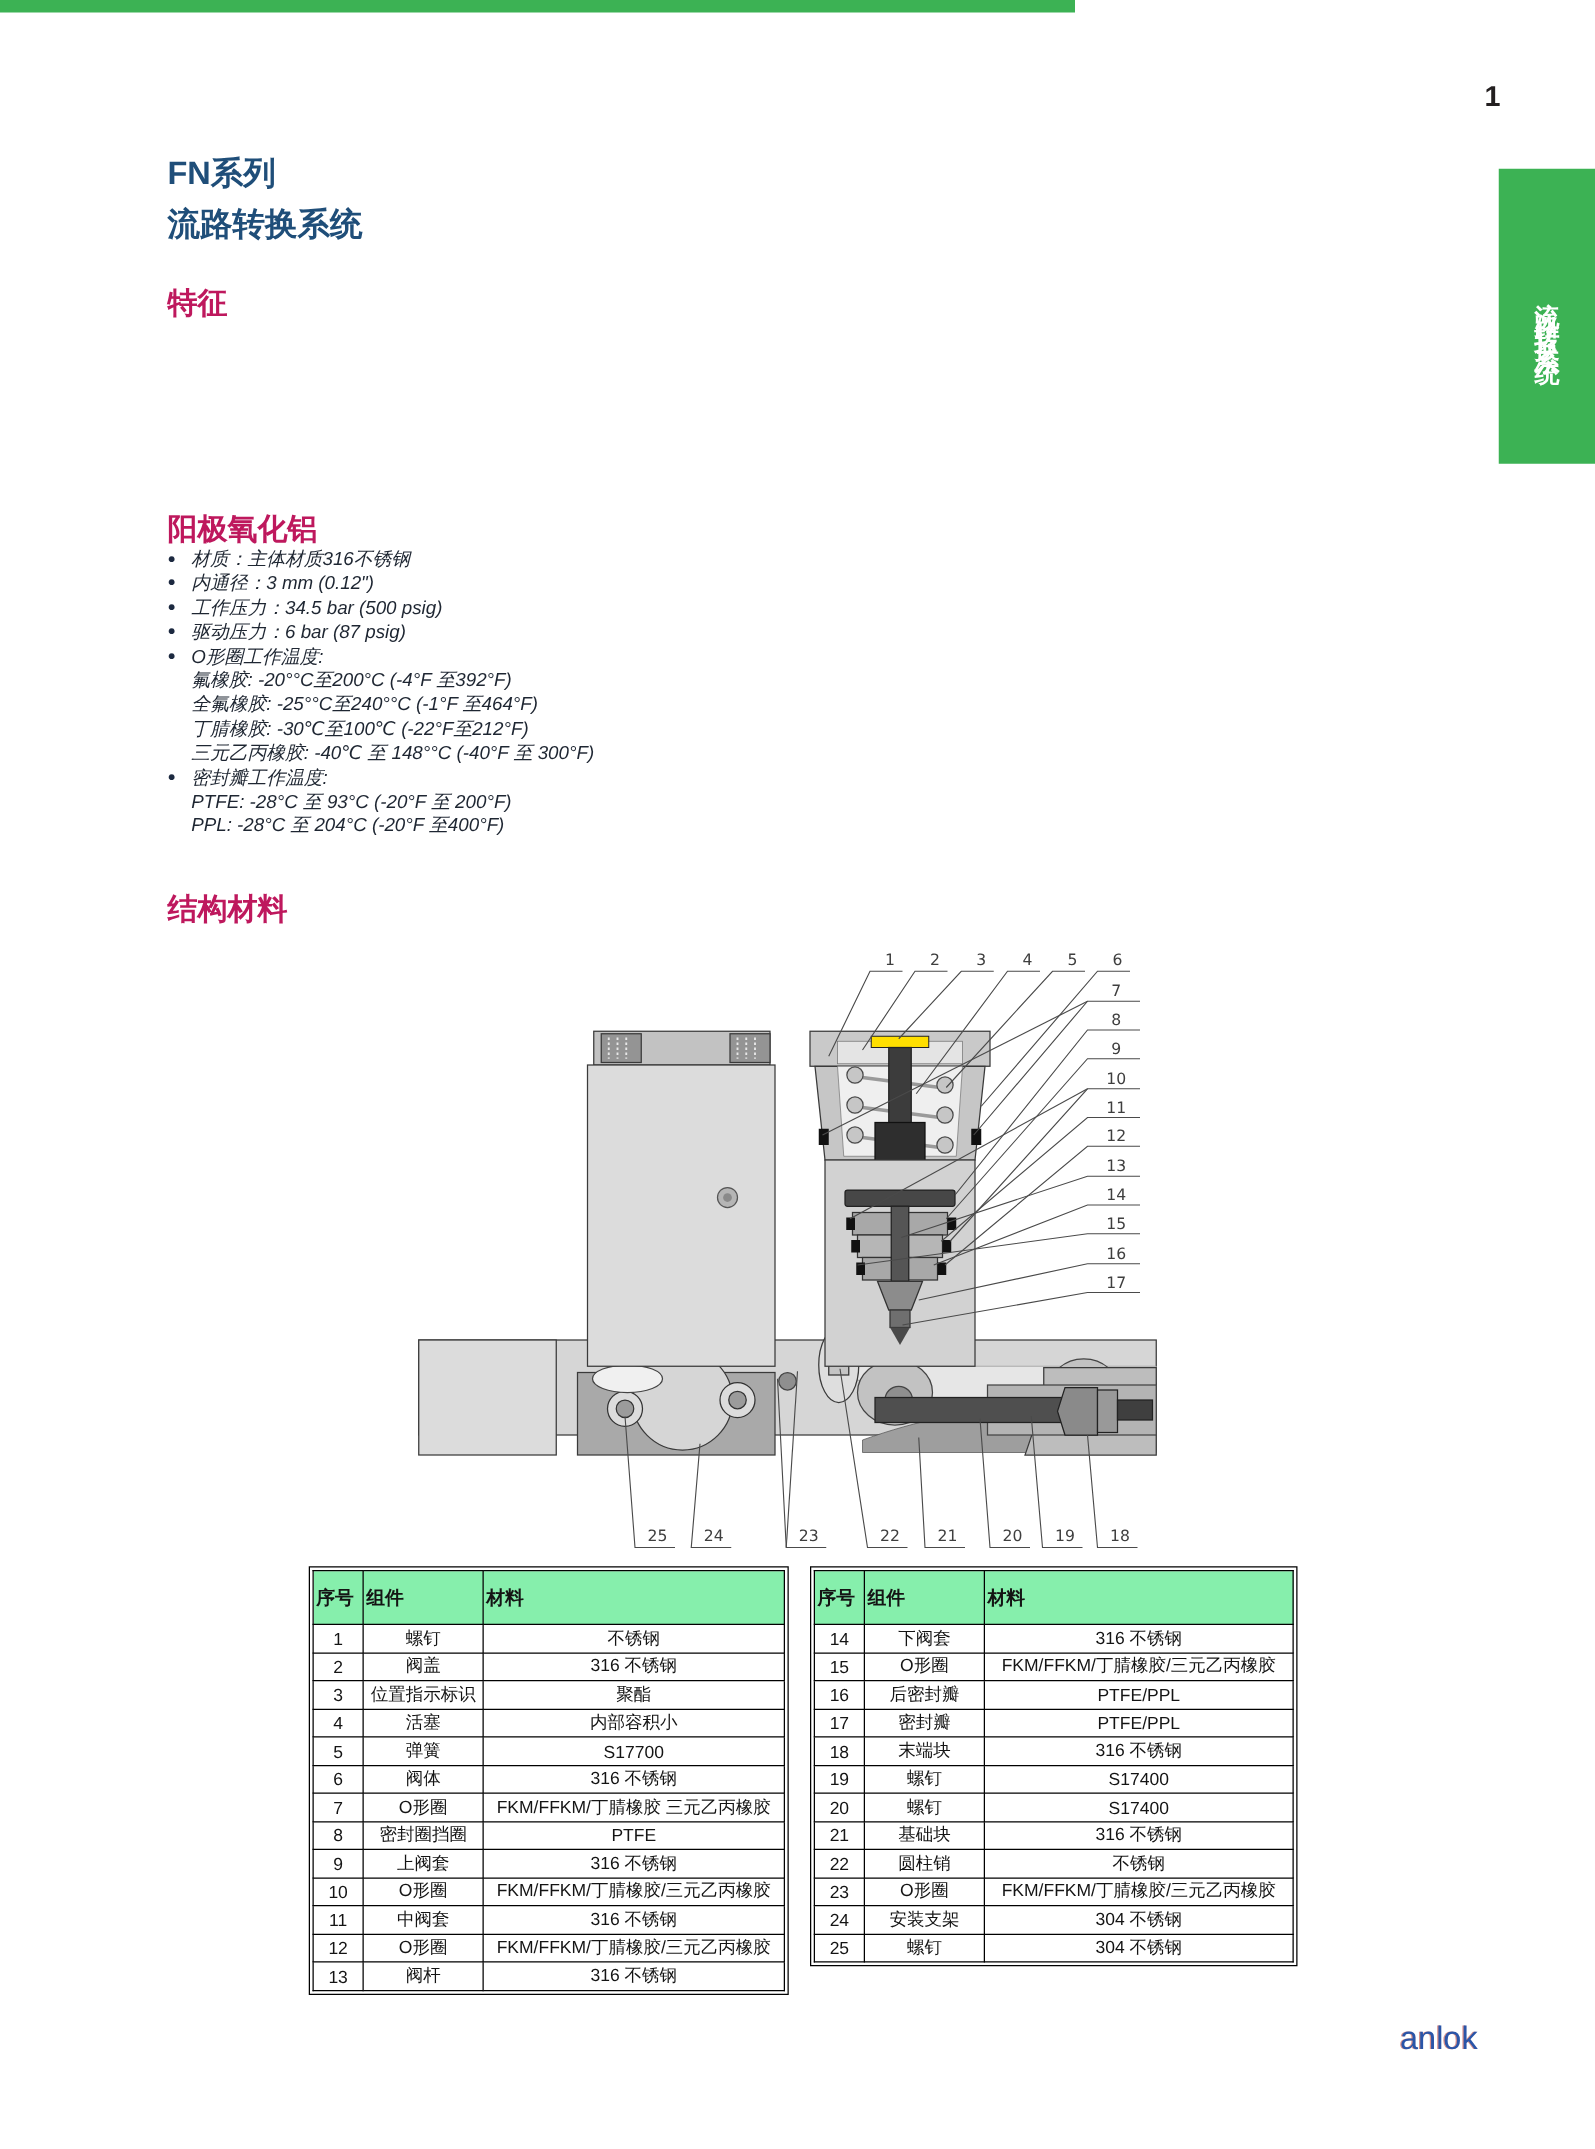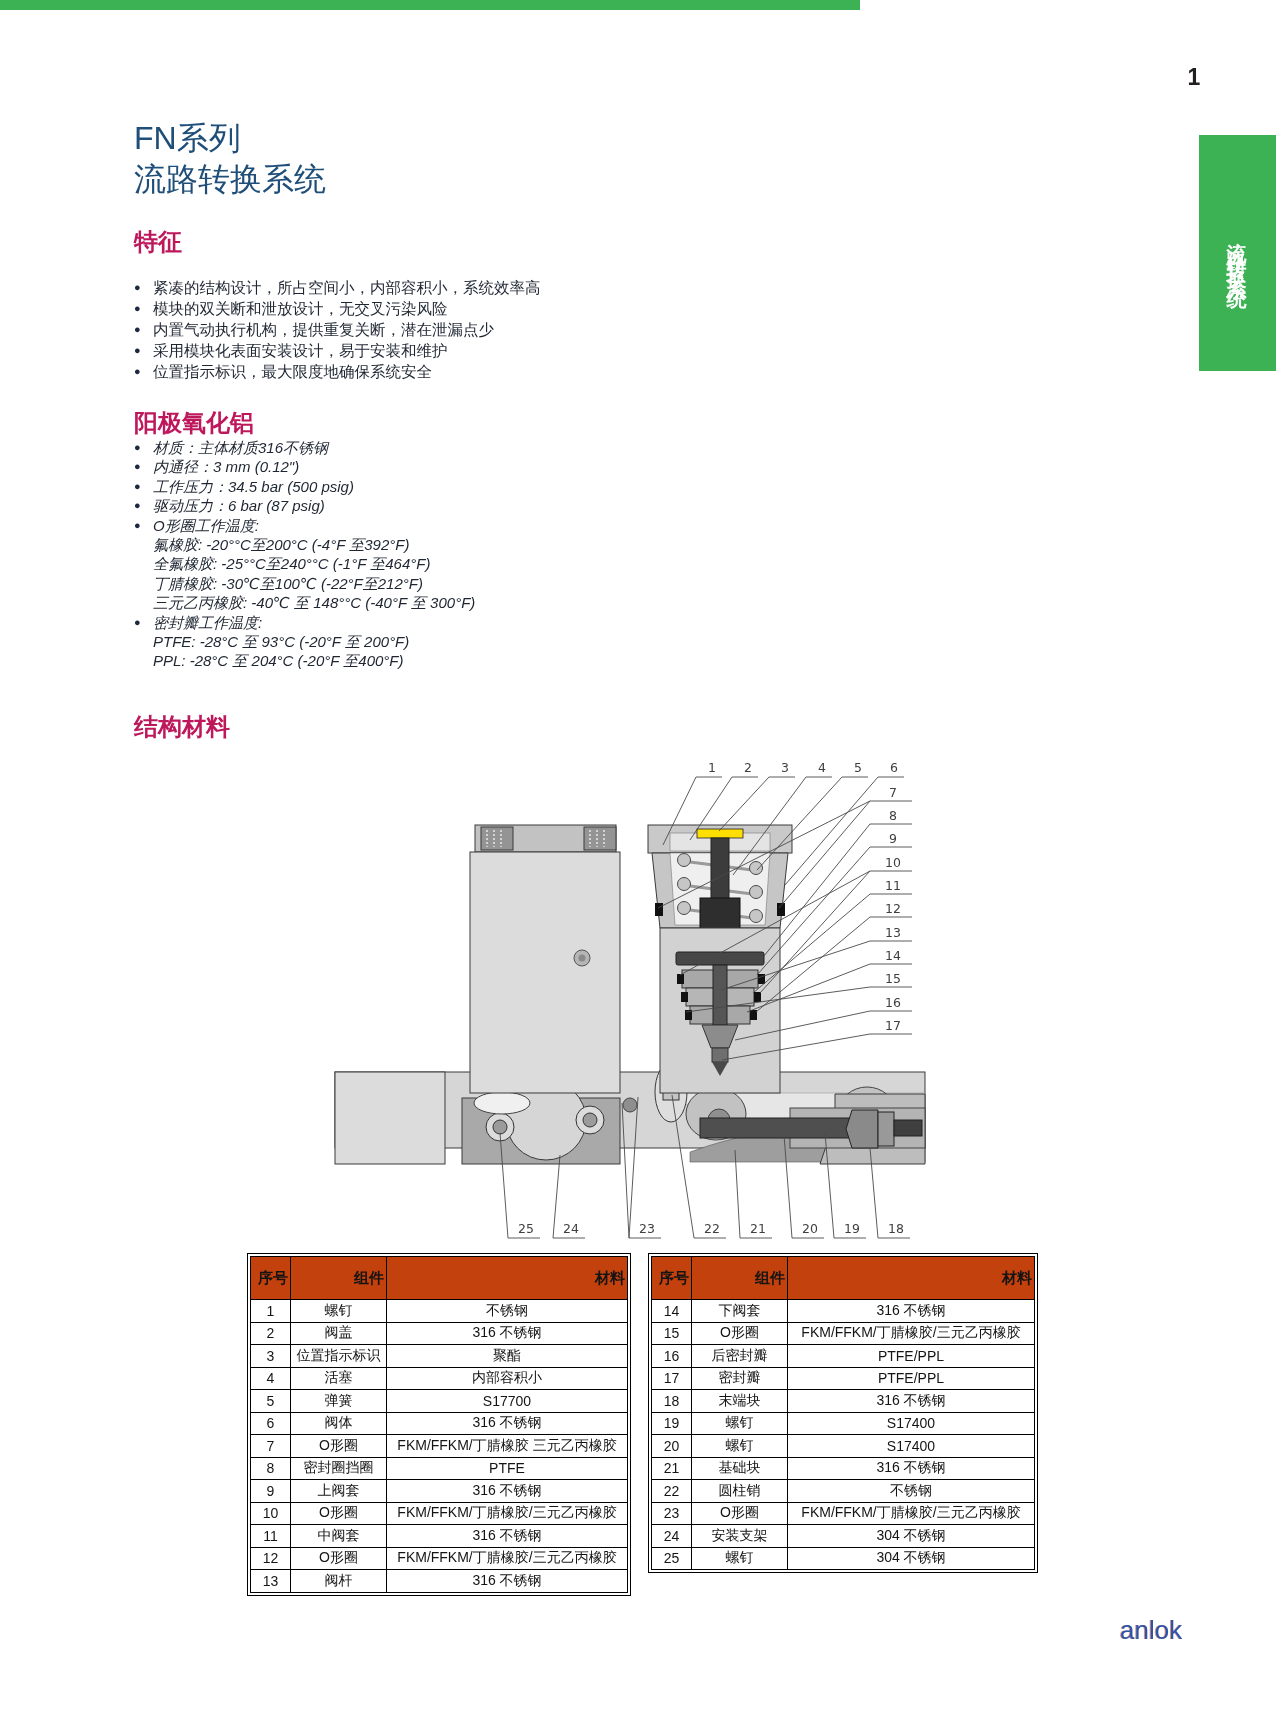--- a/index.html
+++ b/index.html
@@ -7,35 +7,35 @@
         font-family:"Liberation Sans","DejaVu Sans",sans-serif;color:#1e2632;}
   .abs{position:absolute;}
   
   #top-bar{left:0;top:0;width:860px;height:10px;background:#3cb254;}
   
   #page-num{left:1164px;top:64px;width:60px;text-align:center;font-size:23px;font-weight:600;color:#231f20;}
   
   #side-tab{left:1199px;top:135px;width:77px;height:236px;background:#3cb254;display:flex;align-items:center;justify-content:center;}
   #side-tab .vtext{writing-mode:vertical-rl;text-orientation:upright;color:#ffffff;font-size:20px;font-weight:bold;letter-spacing:9px;}
   
-  #title{left:134px;top:118px;font-size:32px;font-weight:normal;color:#1f4e79;line-height:41px;}
+  #title{left:134px;top:118px;font-size:26px;font-weight:bold;color:#1f4e79;line-height:41px;}
   .h2{font-size:24px;font-weight:bold;color:#be185d;}
   #features-h{left:134px;top:226px;}
   #specs-h{left:134px;top:407px;}
   #materials-h{left:134px;top:711px;}
   
   #features-list{left:134px;top:277px;font-size:15.5px;line-height:21px;}
   #specs-list{left:134px;top:438px;font-size:15px;line-height:19.4px;font-style:italic;}
   .bullet{position:relative;padding-left:19px;}
   .bullet::before{content:"●";position:absolute;left:0;top:0;font-size:11px;color:#1c2940;}
   .indent{padding-left:19px;}
   
   .mat-table{position:absolute;border:1px solid #000;padding:2px;background:#fff;}
   .mat-table table{border-collapse:collapse;table-layout:fixed;width:100%;}
-  .mat-table th{background:#c2410c;border:1px solid #000;font-size:15px;font-weight:bold;color:#141414;height:42px;text-align:right;padding:0 2px;}
+  .mat-table th{background:#86efac;border:1px solid #000;font-size:15px;font-weight:bold;color:#141414;height:42px;text-align:left;padding:0 2px;}
   .mat-table td{border:1px solid #000;font-size:14px;color:#141414;height:21.5px;text-align:center;padding:0 2px;white-space:nowrap;overflow:hidden;}
   #table-left{left:247px;top:1253px;width:378px;}
   #table-right{left:648px;top:1253px;width:384px;}
   
   #logo{left:1120px;top:1615px;font-size:26px;font-weight:normal;color:#2a55a8;letter-spacing:0px;
         text-shadow:-1px 0 0 rgba(185,55,45,.55);}
   
   #diagram{left:330px;top:752px;width:612px;height:500px;}
   #diagram text{font-family:"DejaVu Sans",sans-serif;font-size:12.5px;fill:#3f3f3f;}
   #diagram .ld{stroke:#4a4a4a;stroke-width:0.9;fill:none;}
@@ -52,27 +52,20 @@
   <div id="side-tab" class="abs">
     <div class="vtext">流路转换系统</div>
   </div>
 
   <div id="title" class="abs">
     <div>FN系列</div>
     <div>流路转换系统</div>
   </div>
 
   <div id="features-h" class="abs h2">特征</div>
-  <div id="features-list" class="abs">
-    <div class="bullet">紧凑的结构设计，所占空间小，内部容积小，系统效率高</div>
-    <div class="bullet">模块的双关断和泄放设计，无交叉污染风险</div>
-    <div class="bullet">内置气动执行机构，提供重复关断，潜在泄漏点少</div>
-    <div class="bullet">采用模块化表面安装设计，易于安装和维护</div>
-    <div class="bullet">位置指示标识，最大限度地确保系统安全</div>
-  </div>
 
   <div id="specs-h" class="abs h2">阳极氧化铝</div>
   <div id="specs-list" class="abs">
     <div class="bullet">材质：主体材质316不锈钢</div>
     <div class="bullet">内通径：3 mm (0.12")</div>
     <div class="bullet">工作压力：34.5 bar (500 psig)</div>
     <div class="bullet">驱动压力：6 bar (87 psig)</div>
     <div class="bullet">O形圈工作温度:</div>
     <div class="indent">氟橡胶: -20°°C至200°C (-4°F 至392°F)</div>
     <div class="indent">全氟橡胶: -25°°C至240°°C (-1°F 至464°F)</div>

